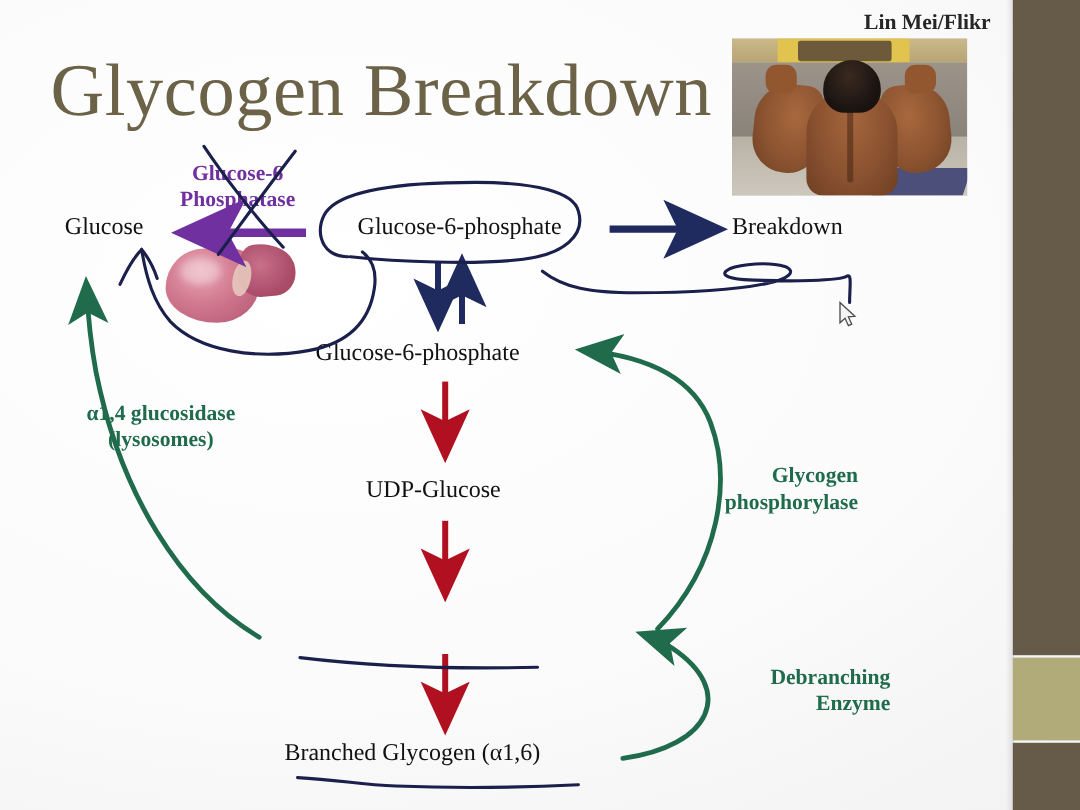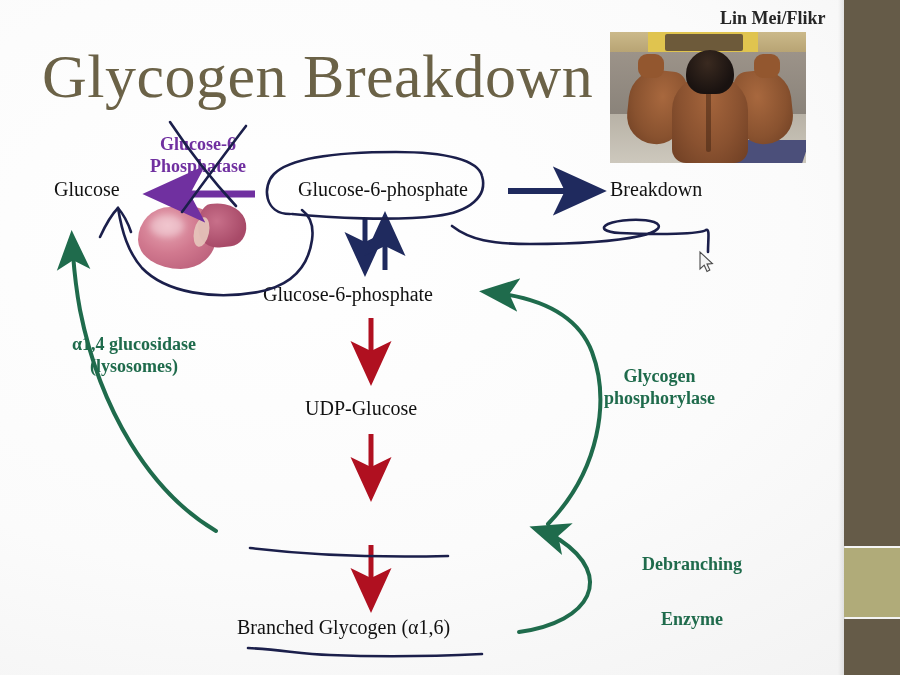--- a/index.html
+++ b/index.html
@@ -219,27 +219,27 @@
     <div>Glucose-6</div>
     <div>Phosphatase</div>
   </div>
 
   <div class="enzyme" id="e-a14">
     <div>α1,4 glucosidase</div>
     <div style="text-align:center;">(lysosomes)</div>
   </div>
 
   <div class="enzyme" id="e-glyphos">
-    <div style="text-align:center;">Glycogen</div>
+    <div style="text-align:right;margin-top:20px;">Glycogen</div>
     <div style="text-align:right;">phosphorylase</div>
   </div>
 
   <div class="enzyme" id="e-debranch">
     <div style="text-align:right;">Debranching</div>
-    <div style="text-align:center;margin-top:33px;">Enzyme</div>
+    <div style="text-align:right;">Enzyme</div>
   </div>
 
   <svg id="vec" viewBox="0 0 900 675">
     <defs>
       <marker id="mk-purple" markerWidth="9" markerHeight="9" refX="7.2" refY="4.5" orient="auto">
         <path d="M9,4.5 L0,0.4 L2.2,4.5 L0,8.6 Z" fill="#7030A0"></path>
       </marker>
       <marker id="mk-navy" markerWidth="9" markerHeight="9" refX="7.2" refY="4.5" orient="auto">
         <path d="M9,4.5 L0,0.4 L2.0,4.5 L0,8.6 Z" fill="#1F2A5E"></path>
       </marker>

